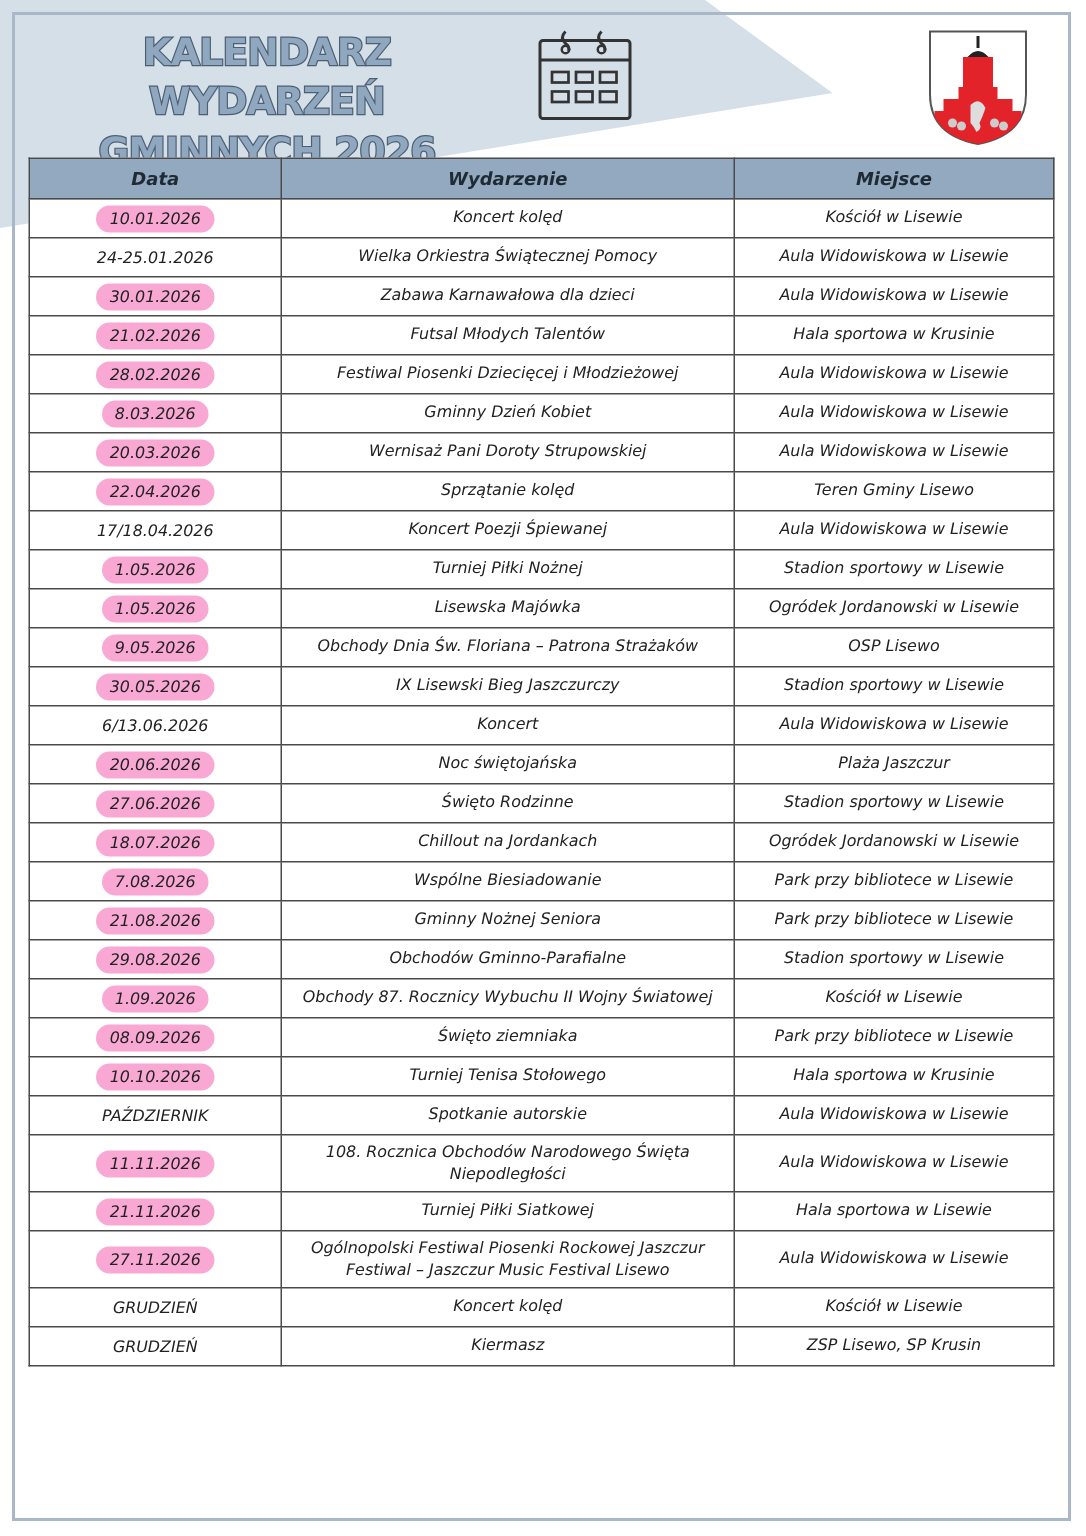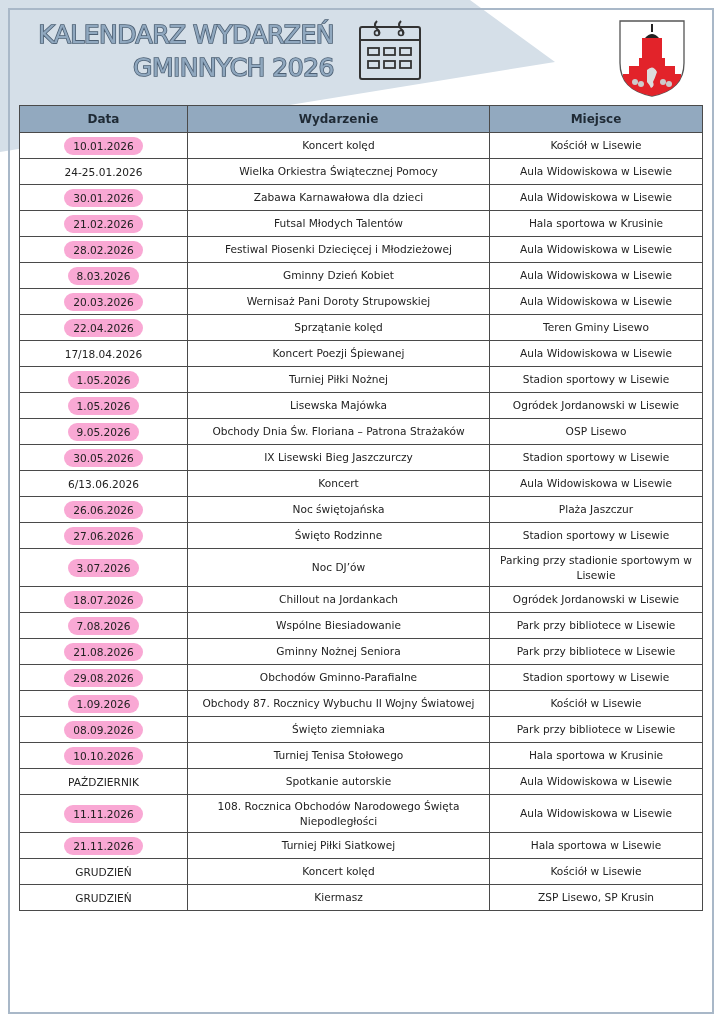--- a/index.html
+++ b/index.html
@@ -11,36 +11,37 @@
   }
   .bg-shape {
     position: absolute; left: 0; top: 0; width: 724px; height: 1024px;
   }
   .frame {
     position: absolute; left: 8px; top: 8px; width: 706px; height: 1006px;
     border: 2px solid #a9b8c8; box-sizing: border-box;
   }
   .title {
     position: absolute; left: 22px; top: 18px; width: 312px;
-    text-align: right;
+    text-align: center;
     font-family: "DejaVu Sans", sans-serif;
-    font-weight: normal; font-size: 25px; line-height: 33px;
+    font-weight: bold; font-size: 25px; line-height: 33px;
     letter-spacing: -0.5px;
     color: #90a8bf;
     -webkit-text-stroke: 1.6px #4c5f73;
     paint-order: stroke fill;
   }
   .calendar-icon { position: absolute; left: 357px; top: 18px; width: 66px; height: 64px; }
   .coat-icon { position: absolute; left: 617px; top: 18px; width: 70px; height: 80px; }
 
   table.events {
     position: absolute; left: 19px; top: 105px; width: 683px;
     border-collapse: collapse; table-layout: fixed;
     font-family: "DejaVu Sans", sans-serif; font-size: 10.6px;
     background: #fff;
+    font-style: italic;
   }
   table.events th, table.events td {
     border: 1px solid #4a4a4a; text-align: center; vertical-align: middle;
     padding: 0 6px; line-height: 15px;
   }
   table.events th {
     background: #92a9bf; font-weight: bold; font-size: 12px; color: #1f2a35;
     height: 26px;
   }
   col.c-date { width: 168px; }
@@ -178,33 +179,28 @@
         <td class="date"><span class="pill on">30.05.2026</span></td>
         <td>IX Lisewski Bieg Jaszczurczy</td>
         <td>Stadion sportowy w Lisewie</td>
       </tr>
       <tr class="r1">
         <td class="date"><span class="pill">6/13.06.2026</span></td>
         <td>Koncert</td>
         <td>Aula Widowiskowa w Lisewie</td>
       </tr>
       <tr class="r1">
-        <td class="date"><span class="pill on">26.06.2026</span></td>
+        <td class="date"><span class="pill on">20.06.2026</span></td>
         <td>Noc świętojańska</td>
         <td>Plaża Jaszczur</td>
       </tr>
       <tr class="r1">
         <td class="date"><span class="pill on">27.06.2026</span></td>
         <td>Święto Rodzinne</td>
         <td>Stadion sportowy w Lisewie</td>
-      </tr>
-      <tr class="r2">
-        <td class="date"><span class="pill on">3.07.2026</span></td>
-        <td>Noc DJ’ów</td>
-        <td>Parking przy stadionie sportowym w Lisewie</td>
       </tr>
       <tr class="r1">
         <td class="date"><span class="pill on">18.07.2026</span></td>
         <td>Chillout na Jordankach</td>
         <td>Ogródek Jordanowski w Lisewie</td>
       </tr>
       <tr class="r1">
         <td class="date"><span class="pill on">7.08.2026</span></td>
         <td>Wspólne Biesiadowanie</td>
         <td>Park przy bibliotece w Lisewie</td>
@@ -242,20 +238,25 @@
       <tr class="r2">
         <td class="date"><span class="pill on">11.11.2026</span></td>
         <td>108. Rocznica Obchodów Narodowego Święta Niepodległości</td>
         <td>Aula Widowiskowa w Lisewie</td>
       </tr>
       <tr class="r1">
         <td class="date"><span class="pill on">21.11.2026</span></td>
         <td>Turniej Piłki Siatkowej</td>
         <td>Hala sportowa w Lisewie</td>
       </tr>
+      <tr class="r2">
+        <td class="date"><span class="pill on">27.11.2026</span></td>
+        <td>Ogólnopolski Festiwal Piosenki Rockowej Jaszczur Festiwal – Jaszczur Music Festival Lisewo</td>
+        <td>Aula Widowiskowa w Lisewie</td>
+      </tr>
       <tr class="r1">
         <td class="date"><span class="pill">GRUDZIEŃ</span></td>
         <td>Koncert kolęd</td>
         <td>Kościół w Lisewie</td>
       </tr>
       <tr class="r1">
         <td class="date"><span class="pill">GRUDZIEŃ</span></td>
         <td>Kiermasz</td>
         <td>ZSP Lisewo, SP Krusin</td>
       </tr>

